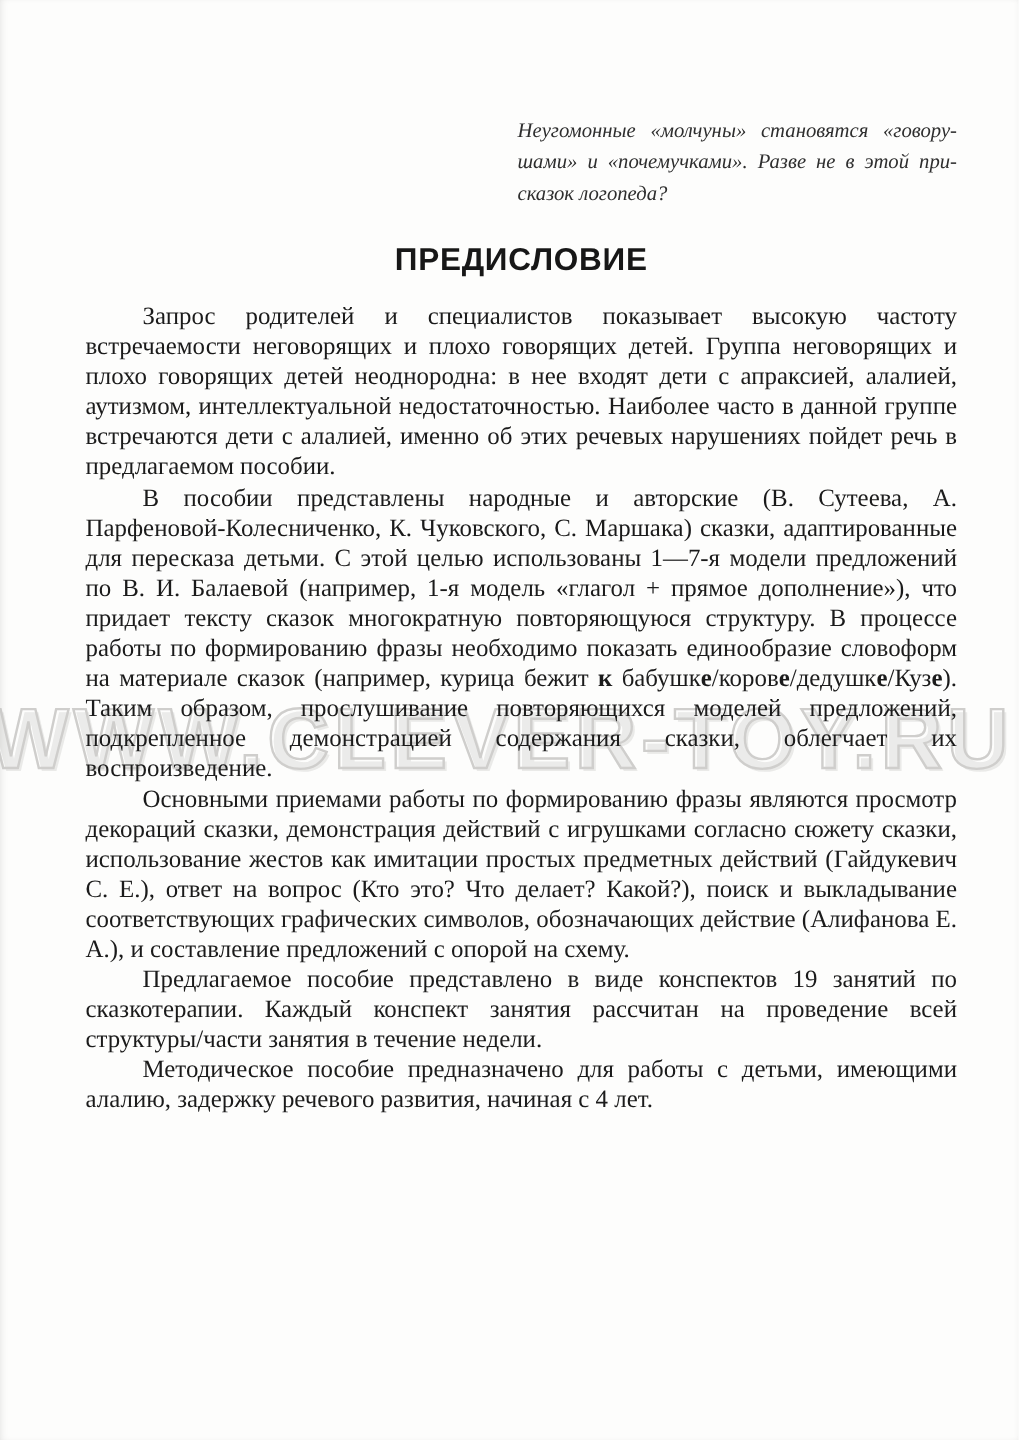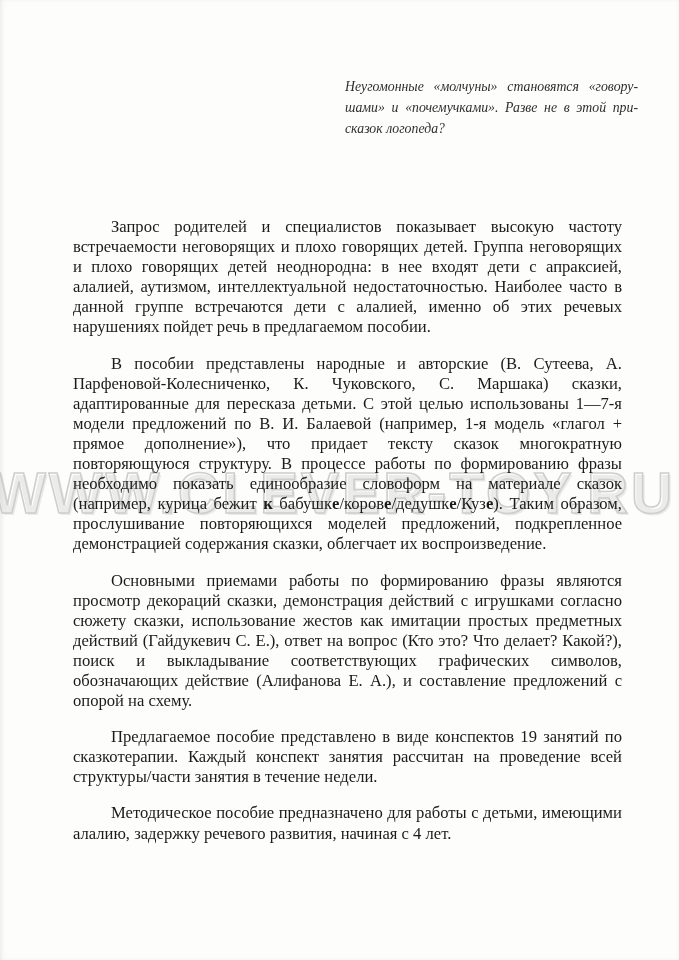--- a/index.html
+++ b/index.html
@@ -72,40 +72,41 @@
     position: absolute;
     left: 57px;
     top: 201px;
     width: 581px;
     font-size: 16.6px;
     line-height: 20.1px;
     text-align: justify;
     z-index: 2;
   }
   .body-text p {
-    margin: 16px;
+    margin: 0;
     text-indent: 38px;
   }
   .body-text b {
     font-weight: bold;
   }
 </style>
 </head>
 <body>
 
 <div class="page">
 
   <div class="watermark">WWW.CLEVER-TOY.RU</div>
 
   <div class="epigraph">
     <div class="ep-line">Неугомонные «молчуны» становятся «говору-</div>
     <div class="ep-line">шами» и «почемучками». Разве не в этой при-</div>
     <div class="ep-line">сказок логопеда?</div>
   </div>
 
+  <div class="doc-title">ПРЕДИСЛОВИЕ</div>
 
   <div class="body-text">
     <p><span>Запрос родителей и специалистов показывает высокую частоту встречаемости неговорящих и плохо говорящих детей. Группа неговорящих и плохо говорящих детей неоднородна: в нее входят дети с апраксией, алалией, аутизмом, интеллектуальной недостаточностью. Наиболее часто в данной группе встречаются дети с алалией, именно об этих речевых нарушениях пойдет речь в предлагаемом пособии.</span></p>
     <p><span>В пособии представлены народные и авторские (В. Сутеева, А. Парфеновой-Колесниченко, К. Чуковского, С. Маршака) сказки, адаптированные для пересказа детьми. С этой целью использованы 1—7-я модели предложений по В. И. Балаевой (например, 1-я модель «глагол + прямое дополнение»), что придает тексту сказок многократную повторяющуюся структуру. В процессе работы по формированию фразы необходимо показать единообразие словоформ на материале сказок (например, курица бежит </span><b>к</b><span> бабушк</span><b>е</b><span>/коров</span><b>е</b><span>/дедушк</span><b>е</b><span>/Куз</span><b>е</b><span>). Таким образом, прослушивание повторяющихся моделей предложений, подкрепленное демонстрацией содержания сказки, облегчает их воспроизведение.</span></p>
     <p><span>Основными приемами работы по формированию фразы являются просмотр декораций сказки, демонстрация действий с игрушками согласно сюжету сказки, использование жестов как имитации простых предметных действий (Гайдукевич С. Е.), ответ на вопрос (Кто это? Что делает? Какой?), поиск и выкладывание соответствующих графических символов, обозначающих действие (Алифанова Е. А.), и составление предложений с опорой на схему.</span></p>
     <p><span>Предлагаемое пособие представлено в виде конспектов 19 занятий по сказкотерапии. Каждый конспект занятия рассчитан на проведение всей структуры/части занятия в течение недели.</span></p>
     <p><span>Методическое пособие предназначено для работы с детьми, имеющими алалию, задержку речевого развития, начиная с 4 лет.</span></p>
   </div>
 
 </div>

